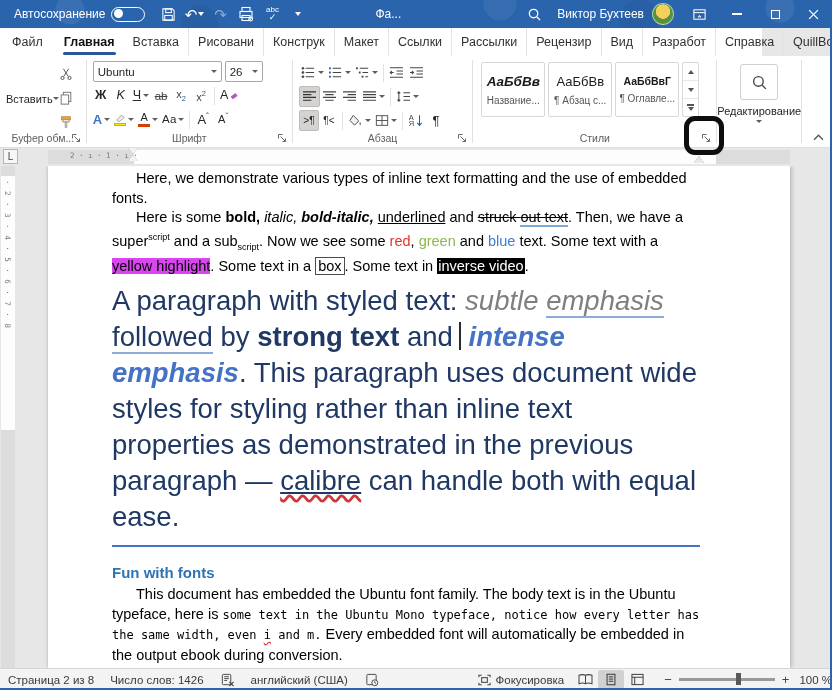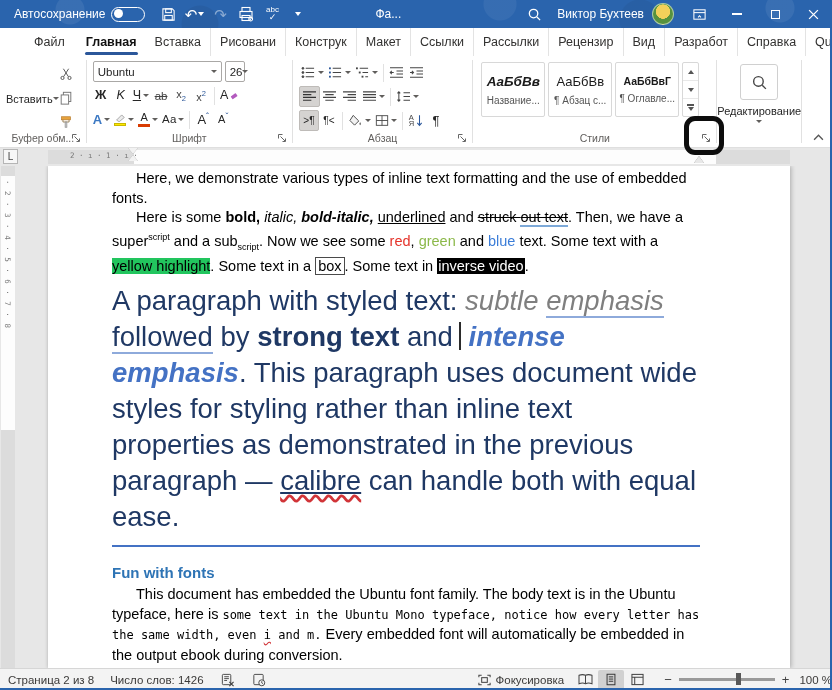--- a/index.html
+++ b/index.html
@@ -28,22 +28,22 @@
   .doc-title { margin-left:64px; font-size:12px; }
   .tb-right { margin-left:auto; display:flex; align-items:center; }
   .user-name { font-size:12px; margin:0 8px 0 10px; }
   .avatar { width:22px; height:22px; border-radius:50%;
     background:radial-gradient(circle at 50% 38%, #f3d05a 44%, #57923e 46%); border:1px solid rgba(255,255,255,.5); }
   .winbtn { width:38px; height:28px; display:flex; align-items:center; justify-content:center; cursor:pointer; }
   .min-shape { width:10px; height:1.5px; background:#fff; }
   .max-shape { width:9px; height:9px; border:1.2px solid #fff; }
 
   
-  .tabsrow { position:absolute; left:0; top:28px; width:832px; height:28px; background:#fff;
-    display:flex; align-items:stretch; font-size:12.5px; color:#323130;padding-left:22px; }
+  .tabsrow { position:absolute; left:0; top:28px; width:762px; height:28px; background:#fff;
+    display:flex; align-items:stretch; font-size:12.5px; color:#323130; }
   .tab { display:flex; align-items:center; padding:0 9px; border-right:1px solid #e3e3e3; cursor:pointer; position:relative; white-space:nowrap; }
   .tab.first { border-right:none; padding:0 12px; }
   .tab.active { font-weight:bold; color:#111; border-right:none; }
   .tab.active::after { content:""; position:absolute; left:8px; right:8px; bottom:1px; height:3px; background:#2b579a; border-radius:2px; }
 
   
   .ribbon { position:absolute; left:0; top:56px; width:832px; height:92px; background:#fff;
     border-bottom:1px solid #dfdfdf; display:flex; }
   .rgroup { position:relative; display:flex; flex-direction:column; }
   .vsep { width:1px; background:#e1e1e1; margin:4px 0 4px 0; }
@@ -62,21 +62,21 @@
   .clip-content { display:flex; padding:5px 2px 0 6px; gap:4px; height:76px; }
   .paste-btn { width:46px; display:flex; flex-direction:row; align-items:center; cursor:pointer; padding-top:2px; }
   .paste-btn .lbl { font-size:11px; color:#262626; margin-top:3px; }
   .clip-col { display:flex; flex-direction:column; gap:3px; padding-top:2px; }
 
   
   .g-font { width:206px; }
   .font-row1 { display:flex; gap:3px; padding:5px 4px 0 6px; }
   .ddfield { height:21px; border:1px solid #aaa8a6; border-radius:2px; background:#fff;
     display:flex; align-items:center; font-size:11.5px; color:#262626; padding:0 4px; justify-content:space-between; cursor:pointer; }
-  .fname { width:129px; } .fsize { width:20px; }
+  .fname { width:129px; } .fsize { width:38px; }
   .font-row2, .font-row3 { display:flex; align-items:center; padding:3px 2px 0 4px; }
   .minisep { width:1px; height:18px; background:#e1e1e1; margin:0 3px; }
   .b { font-weight:bold; } .i { font-style:italic; } .u { text-decoration:underline; }
   .strike-g { text-decoration:line-through; font-size:11.5px; }
   .subsup { font-size:11px; } .subsup sub,.subsup sup { font-size:7.5px; color:#2b579a; }
   .fx-a { color:#3b78c3; font-weight:bold; font-size:13px; }
   .colorbar { display:flex; flex-direction:column; align-items:center; line-height:1; }
   .colorbar .bar { width:12px; height:3px; margin-top:1px; }
   .bar-red { background:#d83b01; } .bar-yellow { background:#ffe800; border:1px solid #c9b800; }
   .grow-mark { font-size:9px; color:#2b579a; margin-left:-2px; margin-top:-8px; }
@@ -136,21 +136,21 @@
   .vruler { position:absolute; left:0; top:0; width:16px; height:502px; background:#e7e7e7; }
   .vrulstrip { position:absolute; left:1px; top:0; width:14px; height:502px; background:#dcdcdc; }
   .vrulwhite { position:absolute; left:0; top:10px; width:14px; height:254px; background:#fdfdfd; }
   .vrulnum { position:absolute; left:3px; top:14px; writing-mode:vertical-rl; font-family:"DejaVu Sans Mono", monospace;
     font-size:7.5px; letter-spacing:1px; color:#7a7a7a; white-space:pre; }
   .page { position:absolute; left:48px; top:0; width:742px; height:502px; background:#fff;
     box-shadow:2px 0 4px rgba(0,0,0,.18), -1px 0 3px rgba(0,0,0,.12); padding:3px 90px 0 64px; cursor:text; }
 
   .body-txt { font-size:14.5px; line-height:19.5px; color:#000; }
   .indent { text-indent:24px; }
-  .hl { background:#22c55e; }
+  .hl { background:#d946ef; }
   .boxed { border:1px solid #4a4a4a; padding:0 2px; }
   .inv { background:#000; color:#fff; padding:0 1px; }
   .red-t { color:#e5342b; } .green-t { color:#8cb94a; } .blue-t { color:#3b7dd8; }
   .strike { text-decoration:line-through; }
   .ul-gram { border-bottom:2px solid #7da9d8; }
   .sup-t { vertical-align:super; font-size:9px; } .sub-t { vertical-align:sub; font-size:9px; }
 
   .styled-para { margin-top:7px; font-size:27.5px; line-height:36px; color:#1f3864;
     padding-bottom:10px; border-bottom:2px solid #4472c4; }
   .subtle { color:#7f7f7f; font-style:italic; }
@@ -629,20 +629,23 @@
       <span>Число слов: 1426</span>
     </div>
   <div class="sb-item">
     <svg class="ic" width="15" height="14" viewBox="0 0 16 15" fill="none" stroke="#444" stroke-width="1">
       <rect x="2.5" y="1.5" width="9" height="11" rx="1"></rect>
         <path d="M4.5 4 h5 M4.5 6 h5 M4.5 8 h3"></path>
         <path d="M10 9.5 l4.5 4.5 M14.5 9.5 L10 14" stroke-width="1.3"></path>
     </svg>
   </div>
   <div class="sb-item">
+      <span>английский (США)</span>
+    </div>
+  <div class="sb-item">
     <svg class="ic" width="15" height="14" viewBox="0 0 16 15" fill="none" stroke="#444" stroke-width="1">
       <rect x="3" y="1.5" width="10" height="11" rx="1"></rect>
         <circle cx="11.5" cy="10.5" r="3.2" fill="#f3f3f3"></circle>
         <path d="M11.5 8.8 v1.8 l1.2 .8"></path>
     </svg>
   </div>
 
   <div class="sb-right">
     <div class="sb-item">
       <svg class="ic" width="15" height="14" viewBox="0 0 16 14" fill="none" stroke="#444" stroke-width="1.1">

